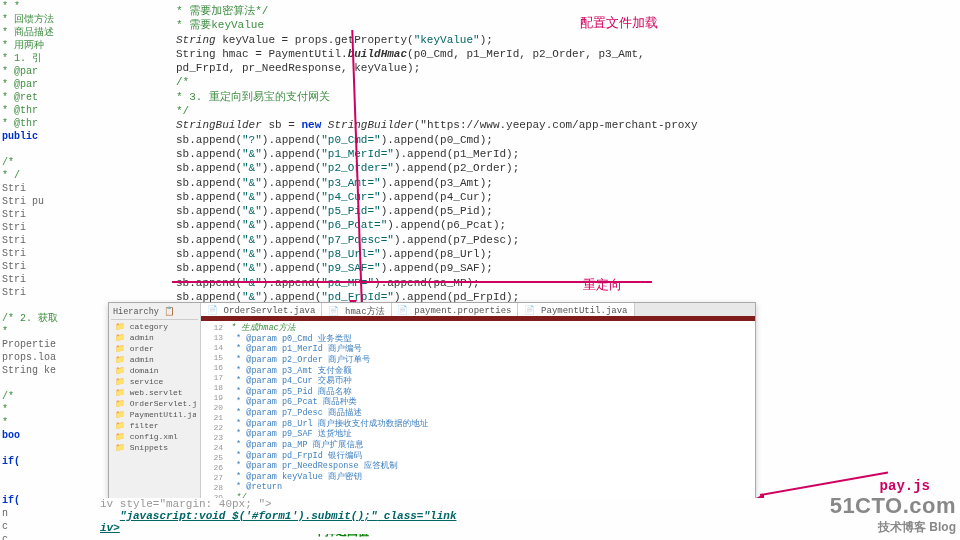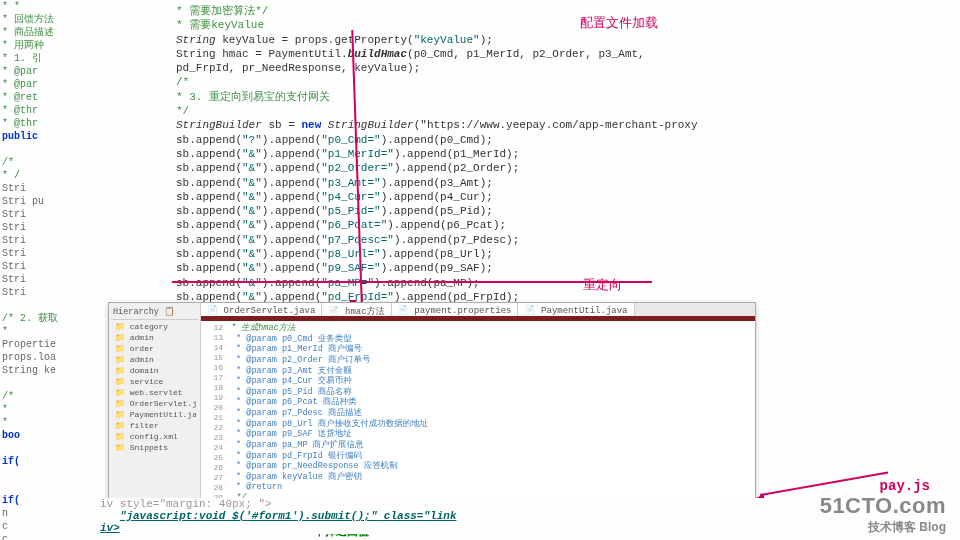--- a/index.html
+++ b/index.html
@@ -19,21 +19,21 @@
 .sidebar-ide div { padding: 1px 2px; white-space: nowrap; overflow: hidden; }
 .main-ide { flex: 1; display: flex; flex-direction: column; }
 .tabs-ide { height: 18px; background: #e8e8e8; border-bottom: 5px solid #7f1d1d; display: flex; font-size: 9px; }
 .tab { padding: 2px 6px; border-right: 1px solid #ccc; background: #ffffff; color: #555; }
 .tab.active { background: #fff; }
 .editor-ide { flex: 1; display: flex; background: #fff; overflow: hidden; }
 .gutter { width: 26px; text-align: right; color: #999; padding: 2px 4px 0 0; font-size: 8px; line-height: 1.25; }
 .content-ide { flex: 1; padding: 2px 4px; font-size: 8.5px; line-height: 1.25; color: #333; white-space: pre; overflow: hidden; }
 .content-ide .comment { color: #3e8e41; font-style: italic; }
 .content-ide .param-doc { color: #4080c0; }
-.watermark { position: absolute; bottom: 4px; right: 14px; font-family: Arial, sans-serif; font-weight: bold; color: #888; text-align: right; }
+.watermark { position: absolute; bottom: 4px; right: 4px; font-family: Arial, sans-serif; font-weight: bold; color: #888; text-align: right; }
 .watermark .big { font-size: 22px; letter-spacing: 0.5px; }
 .watermark .sub { font-size: 12px; }
 .arrow-down { position: absolute; width: 2px; background: #d00060; }
 .arrow-head { position: absolute; width: 0; height: 0; border-left: 4px solid transparent; border-right: 4px solid transparent; }
 .snippet-box { position: absolute; bottom: 6px; left: 100px; width: 760px; font-size: 11px; background: #fefefe; }
 .pay-label { position: absolute; right: 30px; top: 478px; color: #d00060; font-weight: bold; font-size: 14px; }
 .partial-left { position: absolute; left: 2px; top: 0; width: 100px; font-size: 10px; color: #666; line-height: 1.3; overflow: hidden; }
 </style>
 </head>
 <body>

